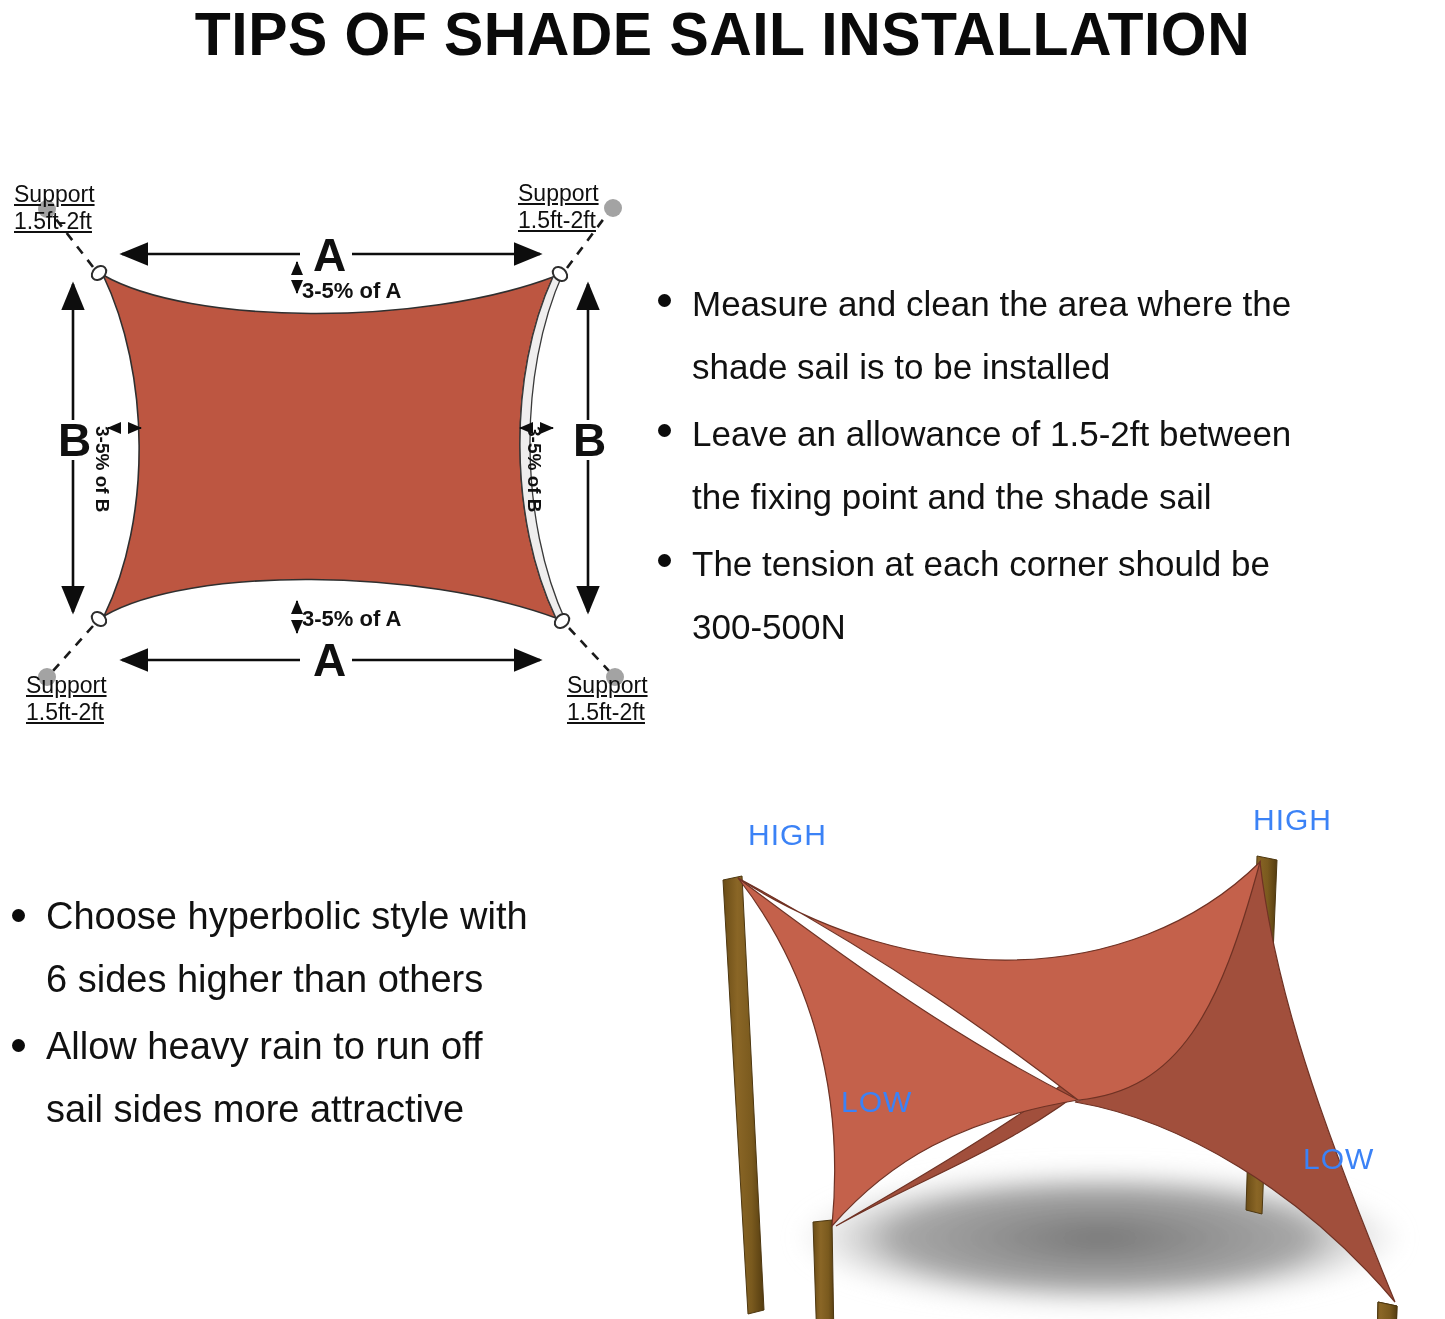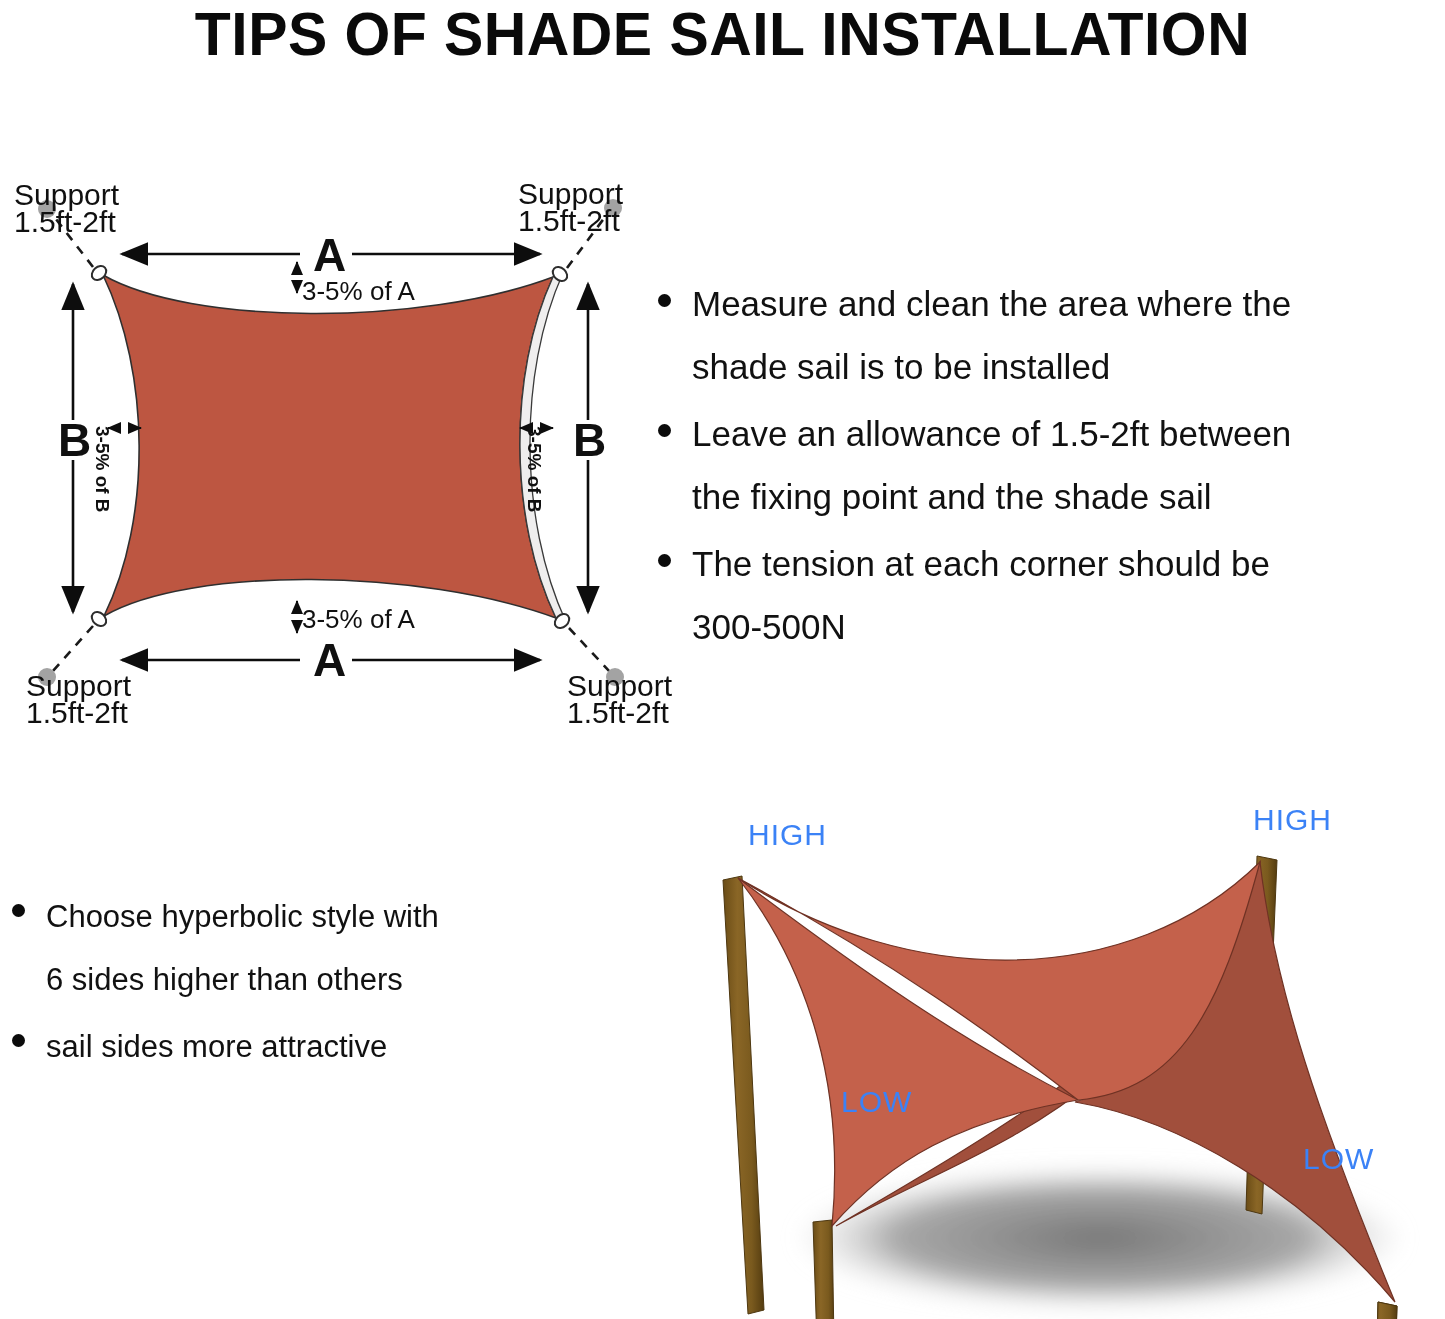--- a/index.html
+++ b/index.html
@@ -70,44 +70,45 @@
     left: 648px;
     top: 272px;
     width: 800px;
     font-size: 35px;
     line-height: 63px;
   }
   #bullets-left {
     left: 2px;
     top: 885px;
     width: 630px;
-    font-size: 31px;
+    font-size: 38px;
     line-height: 63px;
   }
 
   
   .dlabel {
     position: absolute;
     font-family: "Liberation Sans", "DejaVu Sans", sans-serif;
     color: #101010;
     white-space: nowrap;
   }
   .support {
-    font-size: 30px;
+    font-size: 23px;
     line-height: 27px;
     font-weight: 400;
+    text-decoration: underline;
   }
   .bigdim {
     font-size: 46px;
     font-weight: 700;
     line-height: 46px;
   }
   .pct {
-    font-size: 26px;
-    font-weight: 400;
+    font-size: 22px;
+    font-weight: 700;
     line-height: 20px;
   }
   .pct-rot {
     font-size: 19px;
     font-weight: 600;
     line-height: 20px;
     transform: rotate(90deg);
     transform-origin: 0 0;
   }
   .hl {
@@ -253,20 +254,21 @@
   </ul>
 
   <ul class="bullets" id="bullets-left">
     <li>
       <span class="dot"></span>
       <span class="txt">Choose hyperbolic style with</span>
       <span class="txt">6 sides higher than others</span>
     </li>
     <li>
       <span class="dot"></span>
+      <span class="txt">Allow heavy rain to run off</span>
       <span class="txt">sail sides more attractive</span>
     </li>
   </ul>
 
   <div class="svgbox" style="left:660px; top:790px; width:785px; height:529px;">
     <svg width="785" height="529" viewBox="0 0 785 529" xmlns="http://www.w3.org/2000/svg">
       <defs>
         <linearGradient id="poleGrad" x1="0" y1="0" x2="1" y2="0">
           <stop offset="0%" stop-color="#6a4c16"></stop>
           <stop offset="35%" stop-color="#8a6626"></stop>

